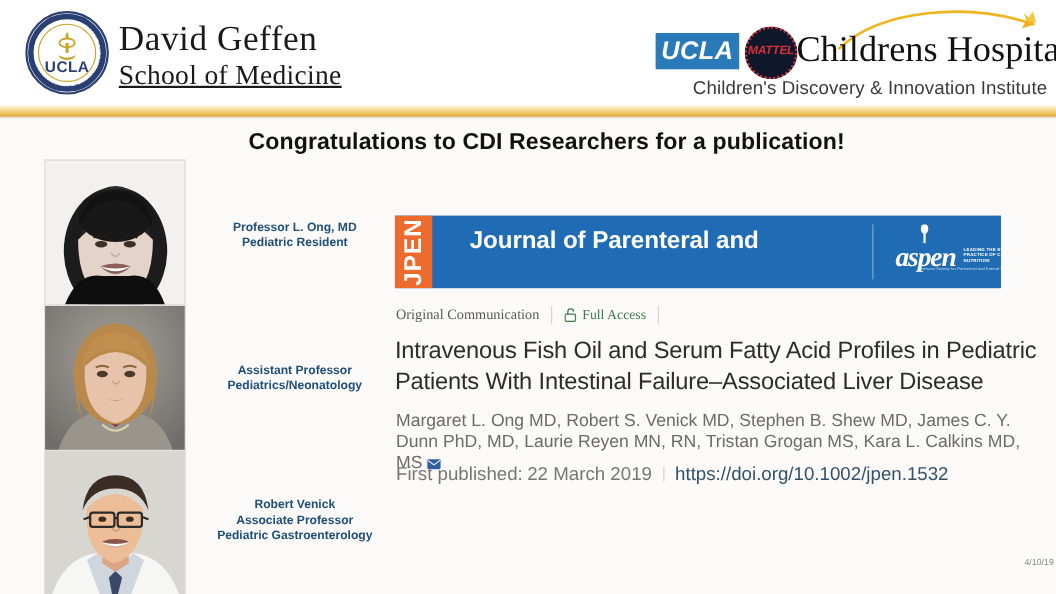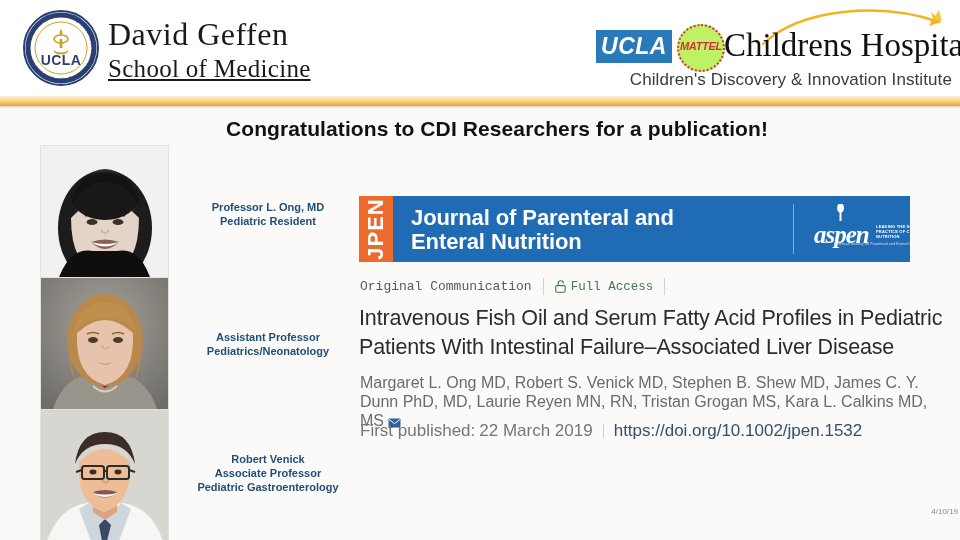--- a/index.html
+++ b/index.html
@@ -95,21 +95,21 @@
     font-style: italic;
     font-size: 23px;
     letter-spacing: .5px;
   }
   .mattel-seal {
     position: absolute;
     left: 81px; top: 12px;
     width: 44px; height: 44px;
     border: 2px dotted #d8303a;
     border-radius: 50%;
-    background: #bef264;
+    background: #0f172a;
   }
   .mattel-seal span {
     display: block;
     text-align: center;
     line-height: 40px;
     color: #d8303a;
     font-family: "Liberation Sans", sans-serif;
     font-weight: bold;
     font-style: italic;
     font-size: 11px;
@@ -205,21 +205,21 @@
     transform-origin: center center;
     color: #ffffff;
     font-family: "Liberation Sans", sans-serif;
     font-weight: bold;
     font-size: 22px;
     letter-spacing: 1px;
     white-space: nowrap;
   }
   .journal-name {
     position: absolute;
-    left: 52px; top: 10px;
+    left: 68px; top: 10px;
     width: 370px;
     color: #ffffff;
     font-family: "Liberation Sans", sans-serif;
     font-weight: bold;
     font-size: 22px;
     line-height: 24px;
     letter-spacing: -.1px;
   }
   .banner-divider {
     position: absolute;
@@ -263,22 +263,21 @@
     line-height: 5px;
     color: #cfe0f0;
     letter-spacing: .1px;
   }
 
   
   .meta-row {
     position: absolute;
     left: 360px; top: 278px;
     display: flex;
-    align-items: center;
-    font-family: Liberation Mono, monospace;
+    font-family: Liberation Serif, serif;
     font-size: 13px;
     color: #5a5a5a;
   }
   .meta-sep {
     width: 1px;
     height: 17px;
     background: #d2d2d2;
     margin: 0 11px;
   }
   .full-access {
@@ -497,21 +496,20 @@
     <div>Associate Professor</div>
     <div>Pediatric Gastroenterology</div>
   </div>
 
   <div class="journal-banner">
     <div class="jpen-block">
       <span>JPEN</span>
     </div>
     <div class="journal-name">
       <div>Journal of Parenteral and</div>
-      <div>Enteral Nutrition</div>
     </div>
     <div class="banner-divider"></div>
     <div class="aspen">
       <svg viewBox="0 0 92 50" width="92" height="50" style="position:absolute;left:0;top:0">
         <rect x="25.5" y="6" width="2" height="11" fill="#ffffff"></rect>
         <ellipse cx="26.5" cy="4" rx="3.4" ry="4.6" fill="#ffffff"></ellipse>
       </svg>
       <div class="aspen-word">aspen</div>
       <div class="aspen-tag">LEADING THE SCIENCE AND PRACTICE OF CLINICAL NUTRITION</div>
       <div class="aspen-sub">American Society for Parenteral and Enteral Nutrition</div>

